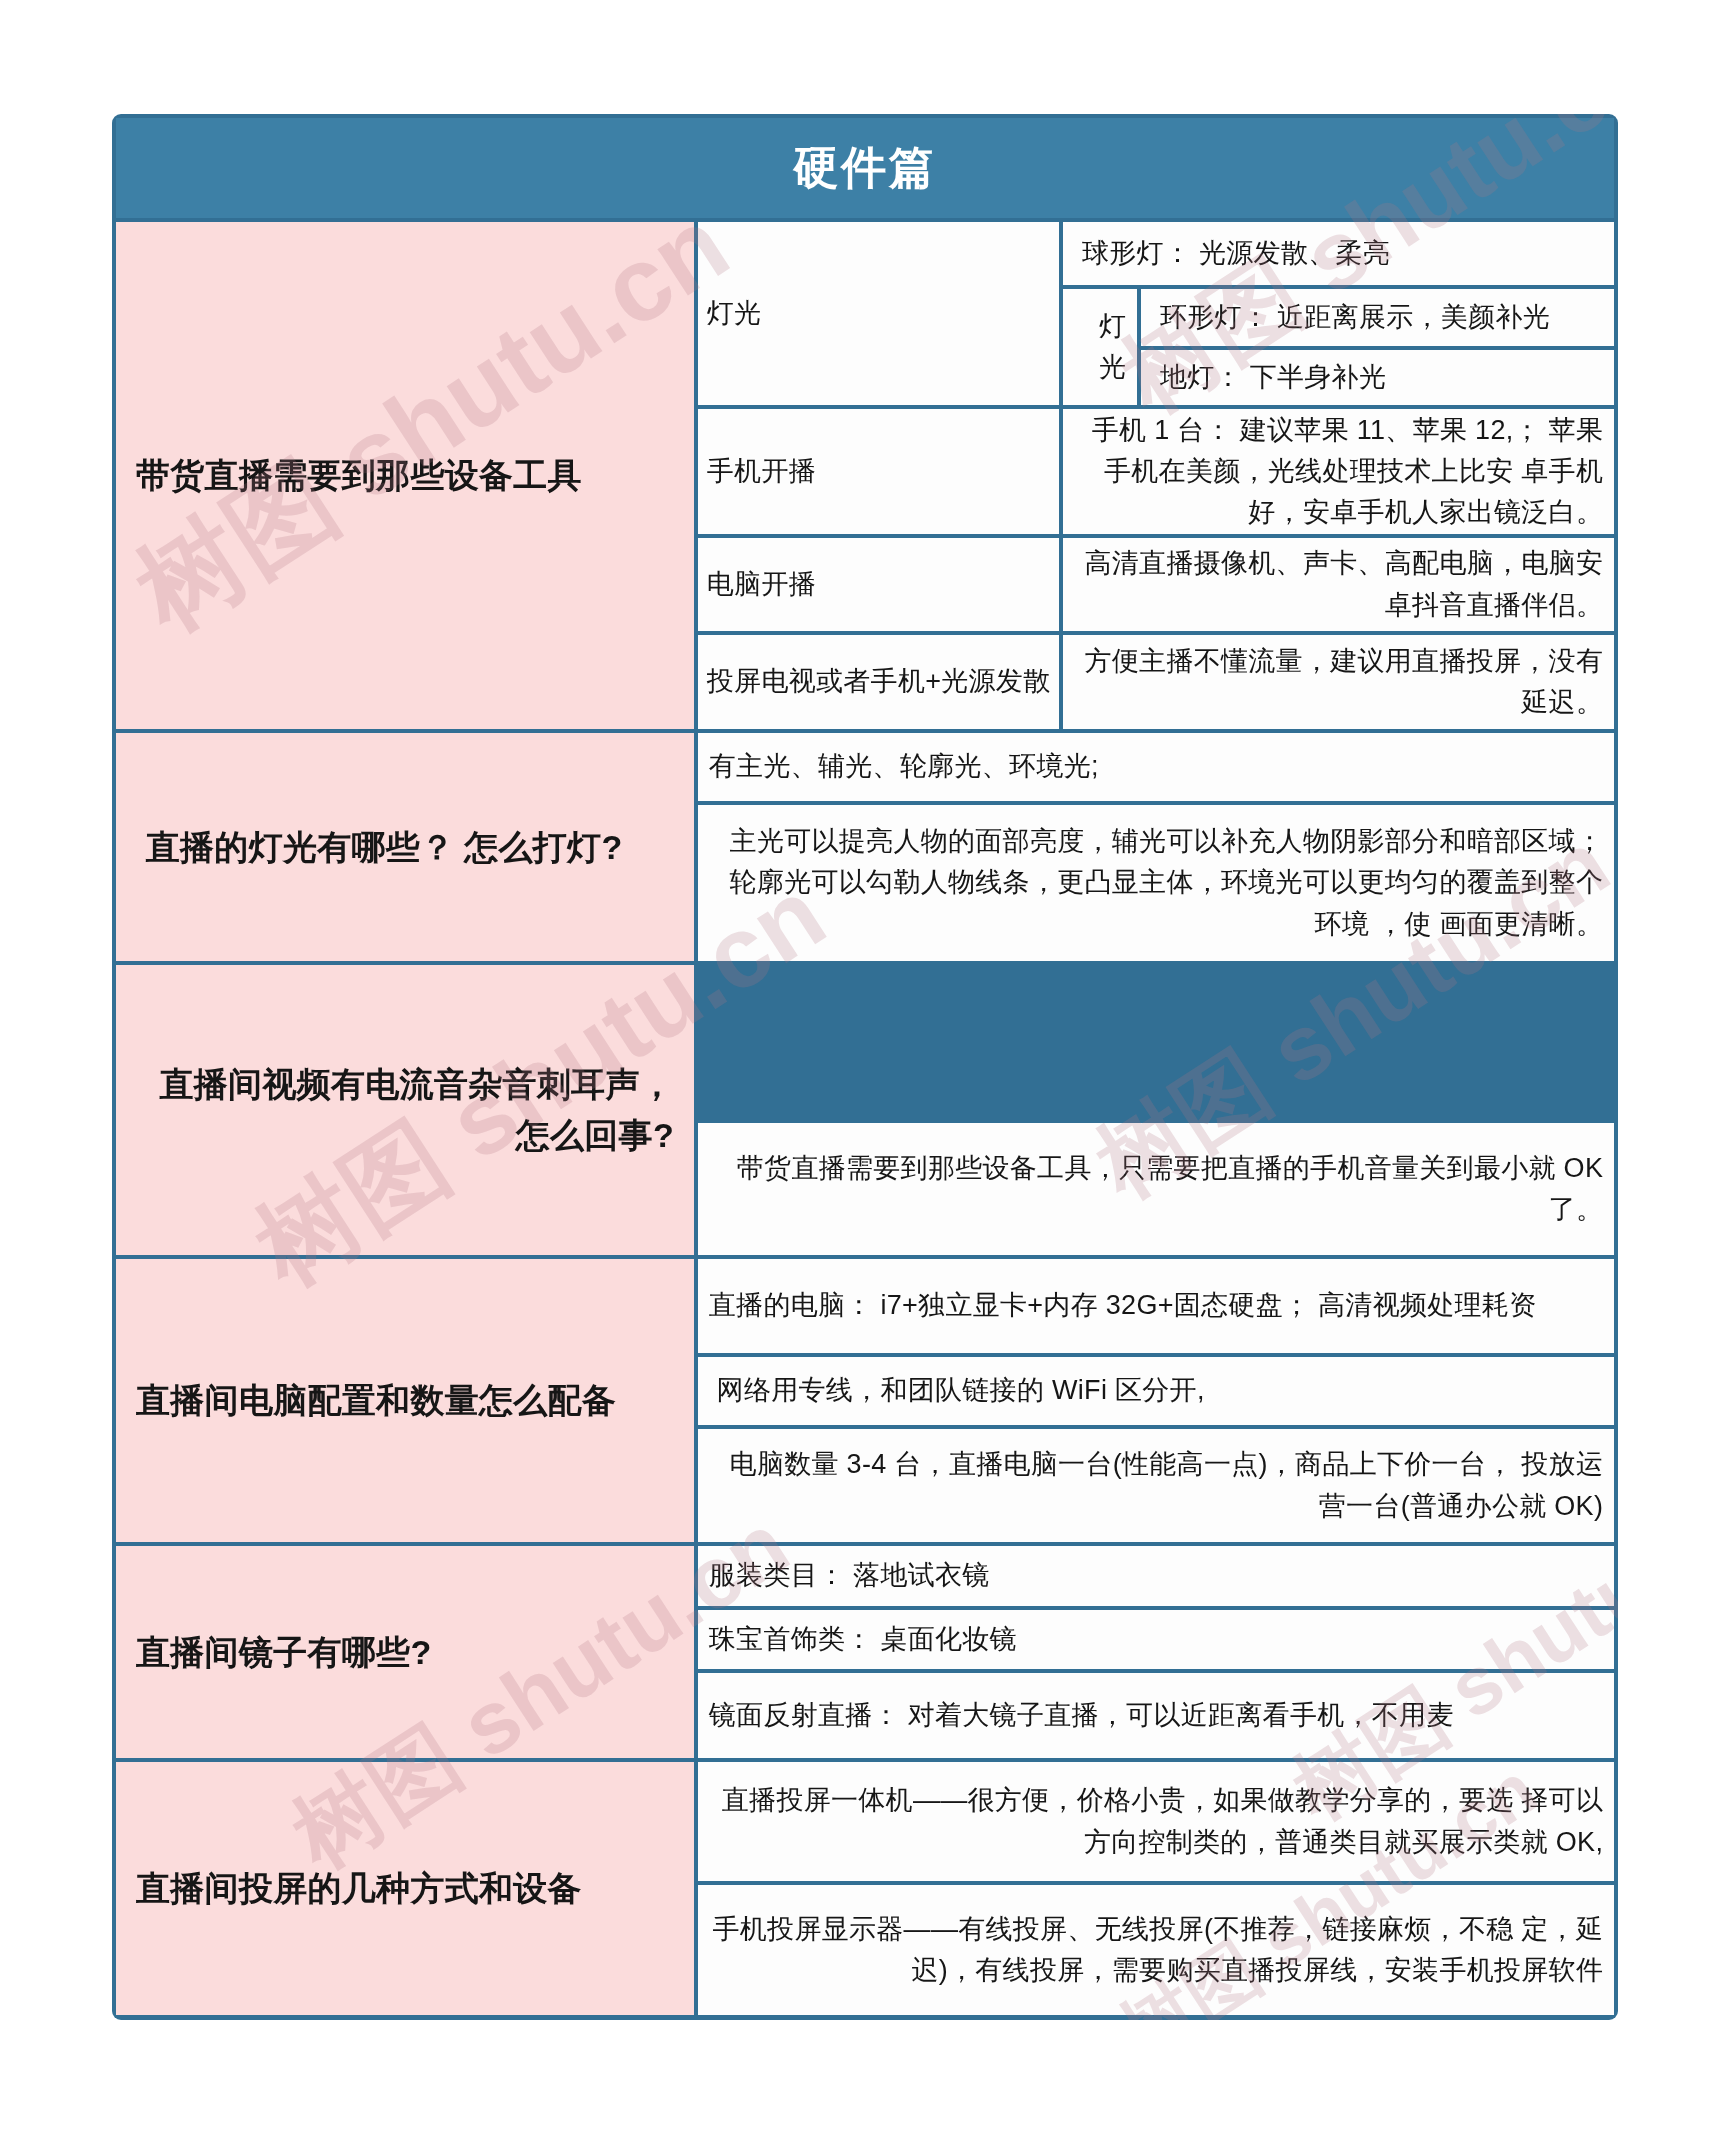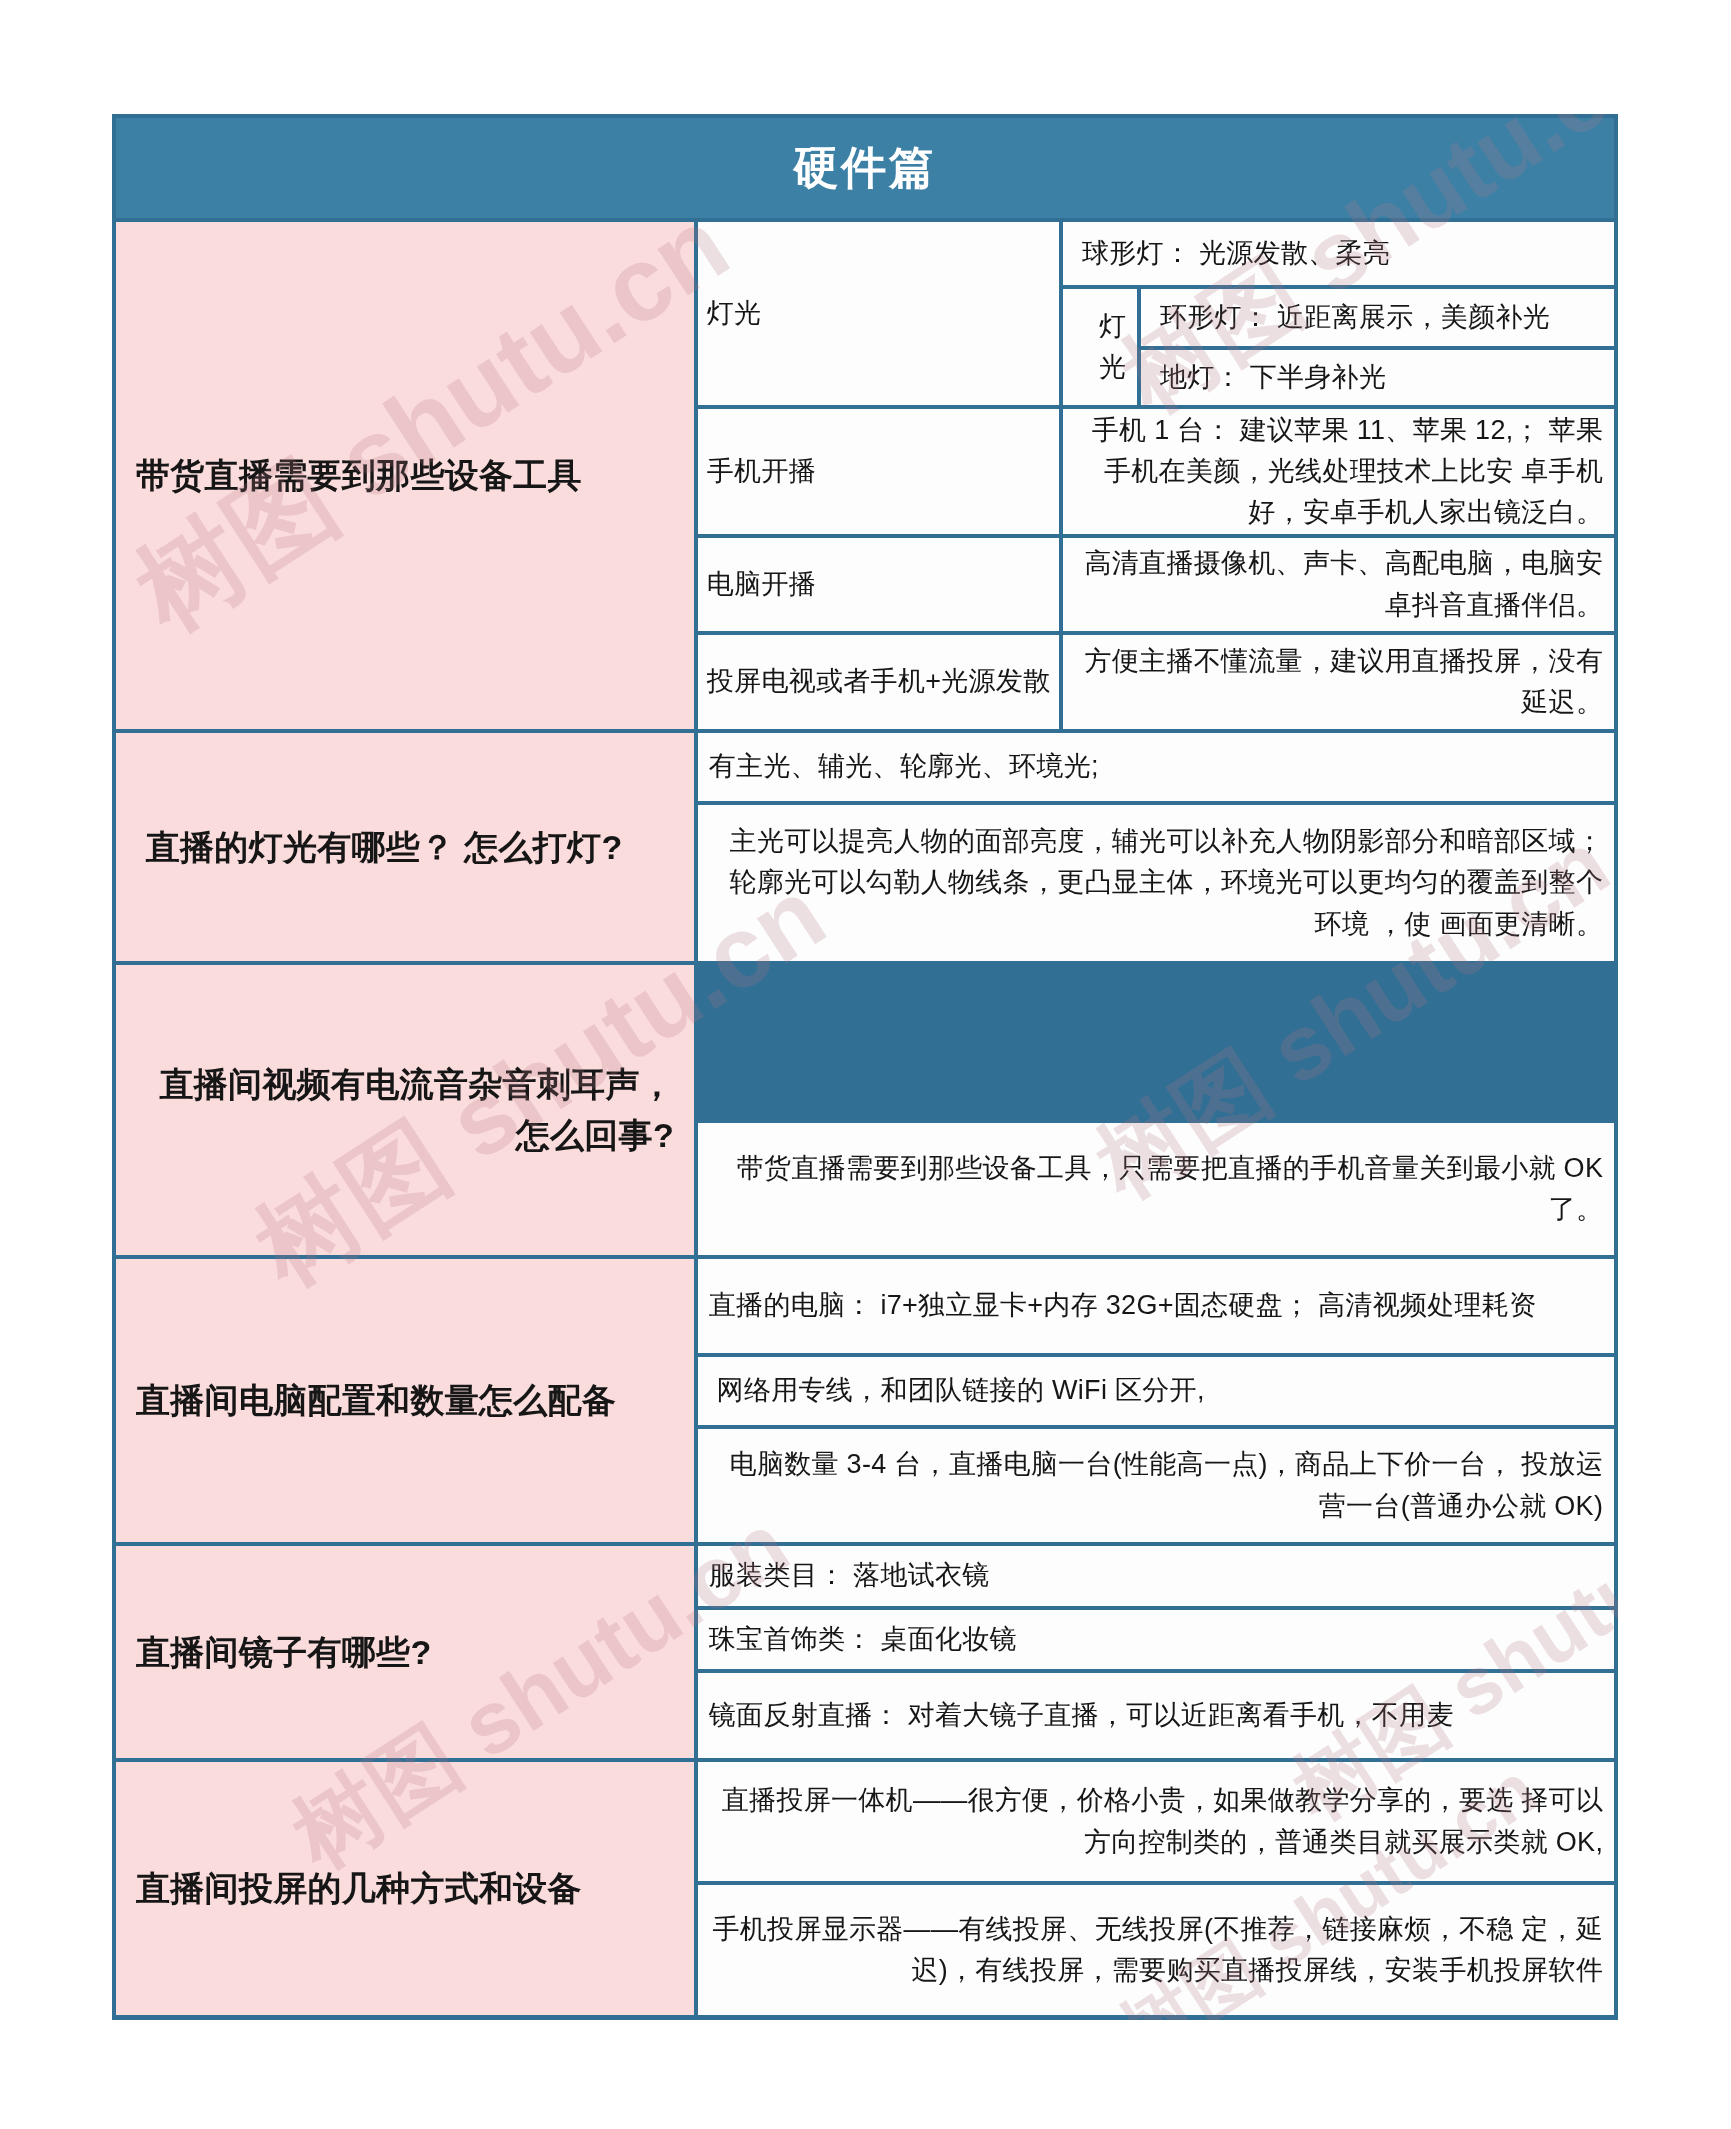--- a/index.html
+++ b/index.html
@@ -9,20 +9,21 @@
     color:#161616;
   }
   .sheet{
     position:absolute;left:112px;top:114px;width:1506px;height:1906px;
     background:var(--border,#326f94);
     display:grid;
     grid-template-columns:578px 361px 74px 473px;
     grid-template-rows:100px 63px 57px 55px 125px 93px 94px 68px 156px 154px 132px 94px 68px 113px 60px 59px 85px 119px 130px;
     gap:4px;padding:4px;box-sizing:border-box;
     overflow:hidden;
+    border-radius:9px;
   }
   .hdr{
     background:var(--header-bg,#3d80a6);
     display:flex;align-items:center;justify-content:center;
     color:#ffffff;font-size:45px;font-weight:700;letter-spacing:2.7px;
   }
   .cell{
     background:var(--cell-bg,#fdfdfd);
     display:flex;align-items:center;
     font-size:27px;line-height:1.52;letter-spacing:0.3px;

